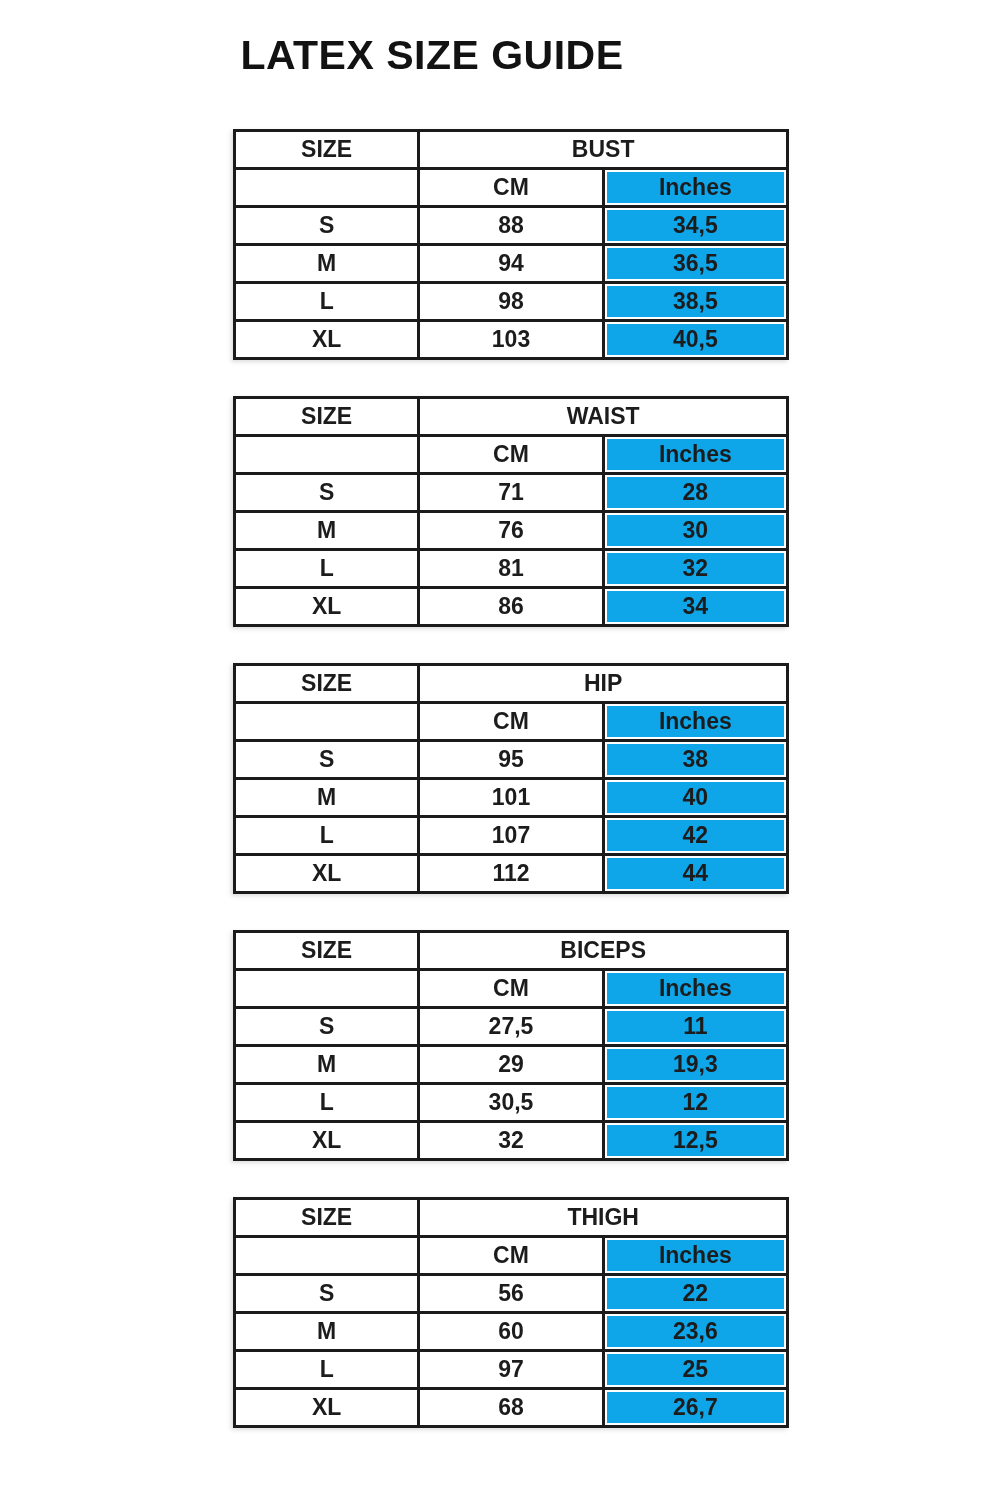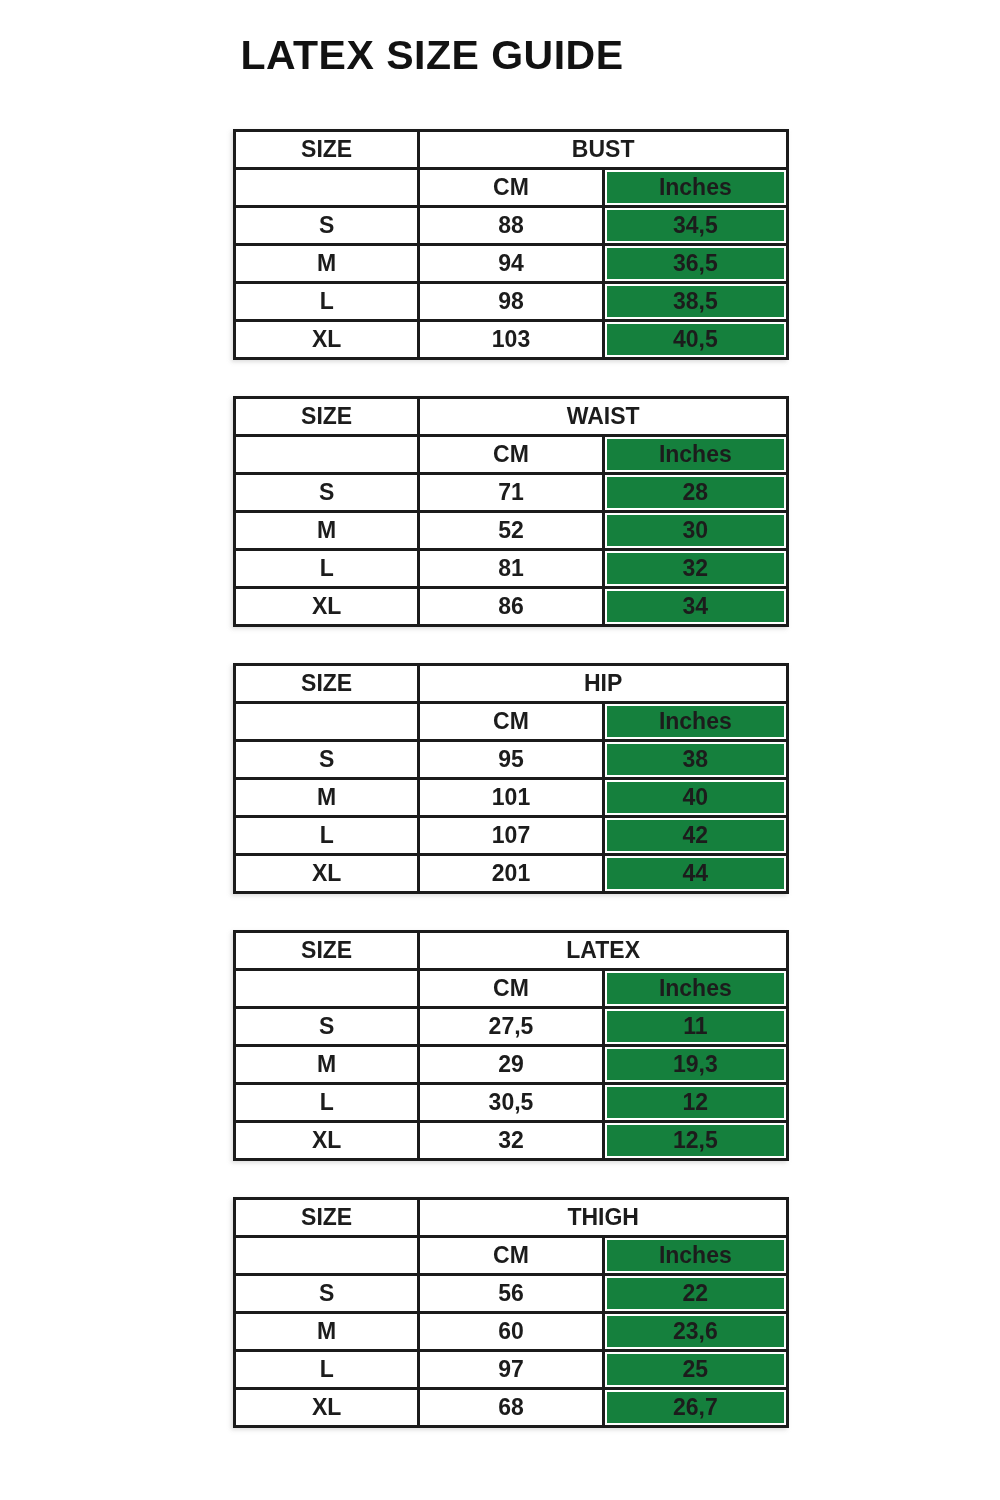--- a/index.html
+++ b/index.html
@@ -46,21 +46,21 @@
     border: 3px solid #1b1b1b;
     height: 35px;
     padding: 0;
     text-align: center;
     vertical-align: middle;
     font-size: 23px;
     font-weight: bold;
     color: #1c1c1c;
   }
   table.size-table td.shade {
-    background: #15803d;
+    background: #0ea5e9;
     box-shadow: inset 0 0 0 2px #ffffff;
     margin-left: 32px;
   }
 </style>
 </head>
 <body>
 
 <div class="page">
   <div class="title">LATEX SIZE GUIDE</div>
 
@@ -121,21 +121,21 @@
           <td>CM</td>
           <td class="shade">Inches</td>
         </tr>
         <tr>
           <td>S</td>
           <td>71</td>
           <td class="shade">28</td>
         </tr>
         <tr>
           <td>M</td>
-          <td>52</td>
+          <td>76</td>
           <td class="shade">30</td>
         </tr>
         <tr>
           <td>L</td>
           <td>81</td>
           <td class="shade">32</td>
         </tr>
         <tr>
           <td>XL</td>
           <td>86</td>
@@ -170,36 +170,36 @@
           <td>101</td>
           <td class="shade">40</td>
         </tr>
         <tr>
           <td>L</td>
           <td>107</td>
           <td class="shade">42</td>
         </tr>
         <tr>
           <td>XL</td>
-          <td>201</td>
+          <td>112</td>
           <td class="shade">44</td>
         </tr>
       </tbody>
     </table>
 
     <table class="size-table">
       <colgroup>
           <col>
           <col>
           <col>
         </colgroup>
       <tbody>
         <tr>
           <td>SIZE</td>
-          <td colspan="2">LATEX</td>
+          <td colspan="2">BICEPS</td>
         </tr>
         <tr>
           <td></td>
           <td>CM</td>
           <td class="shade">Inches</td>
         </tr>
         <tr>
           <td>S</td>
           <td>27,5</td>
           <td class="shade">11</td>

